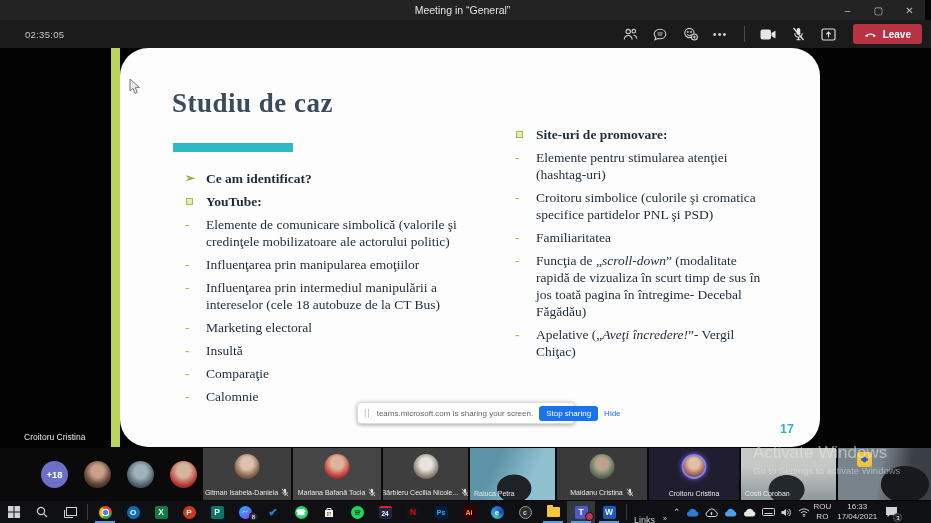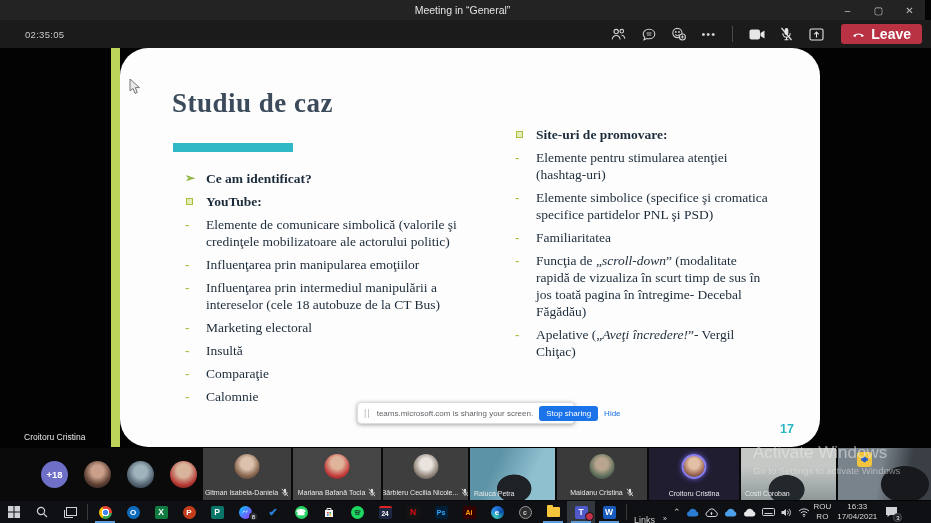--- a/index.html
+++ b/index.html
@@ -19,21 +19,21 @@
   .toolbar{position:absolute;left:0;top:20px;width:931px;height:28px;background:#1b1b1b;
     display:flex;align-items:center;}
   .timer{position:absolute;left:25px;font-size:9.5px;color:#c9c9c9;letter-spacing:.3px;}
   .tb-right{position:absolute;right:9px;display:flex;align-items:center;gap:13px;height:28px;}
   .tb-icon{width:17px;height:17px;display:flex;align-items:center;justify-content:center;}
   .tb-icon svg{display:block;}
   .tb-more{color:#cfcfcf;font-size:11px;letter-spacing:1px;line-height:1;}
   .tb-div{width:1px;height:16px;background:#4a4a4a;margin:0 2px;}
   .leave-btn{height:20px;background:#b83243;border-radius:3px;display:flex;align-items:center;
     gap:6px;padding:0 11px;margin-left:3px;}
-  .leave-btn span{color:#fff;font-size:14px;font-weight:bold;}
+  .leave-btn span{color:#fff;font-size:10px;font-weight:bold;}
 
   
   .stage{position:absolute;left:0;top:48px;width:931px;height:400px;background:#030303;}
   .greenstrip{position:absolute;left:111px;top:0;width:9px;height:399px;background:#bdd45b;}
   .slide{position:absolute;left:120px;top:0;width:700px;height:399px;background:#fdfdfd;
     font-family:"Liberation Serif","DejaVu Serif",serif;color:#1c2b3a;border-radius:28px;}
   .cursor{position:absolute;left:9px;top:30px;}
   .slide-title{position:absolute;left:52px;top:40px;margin:0;font-size:27px;font-weight:600;
     color:#3c4b5c;letter-spacing:.5px;}
   .title-bar-accent{position:absolute;left:53px;top:95px;width:120px;height:9px;background:#2fb8c5;}
@@ -276,21 +276,21 @@
               <i></i>
             </span>
             <span class="li-text bold">Site-uri de promovare:</span>
           </li>
         <li>
             <span class="blt dash">-</span>
             <span class="li-text">Elemente pentru stimularea atenţiei (hashtag-uri)</span>
           </li>
         <li>
             <span class="blt dash">-</span>
-            <span class="li-text">Elemente simbolice (specifice şi cromatica specifice partidelor PNL şi PSD)</span>
+            <span class="li-text">Croitoru simbolice (culorile şi cromatica specifice partidelor PNL şi PSD)</span>
           </li>
         <li>
             <span class="blt dash">-</span>
             <span class="li-text">Familiaritatea</span>
           </li>
         <li>
             <span class="blt dash">-</span>
             <span class="li-text"><span>Funcţia de „</span><span class="it">scroll-down</span><span>” (modalitate rapidă de vizualiza în scurt timp de sus în jos toată pagina în întregime- Decebal Făgădău)</span></span>
           </li>
         <li>

